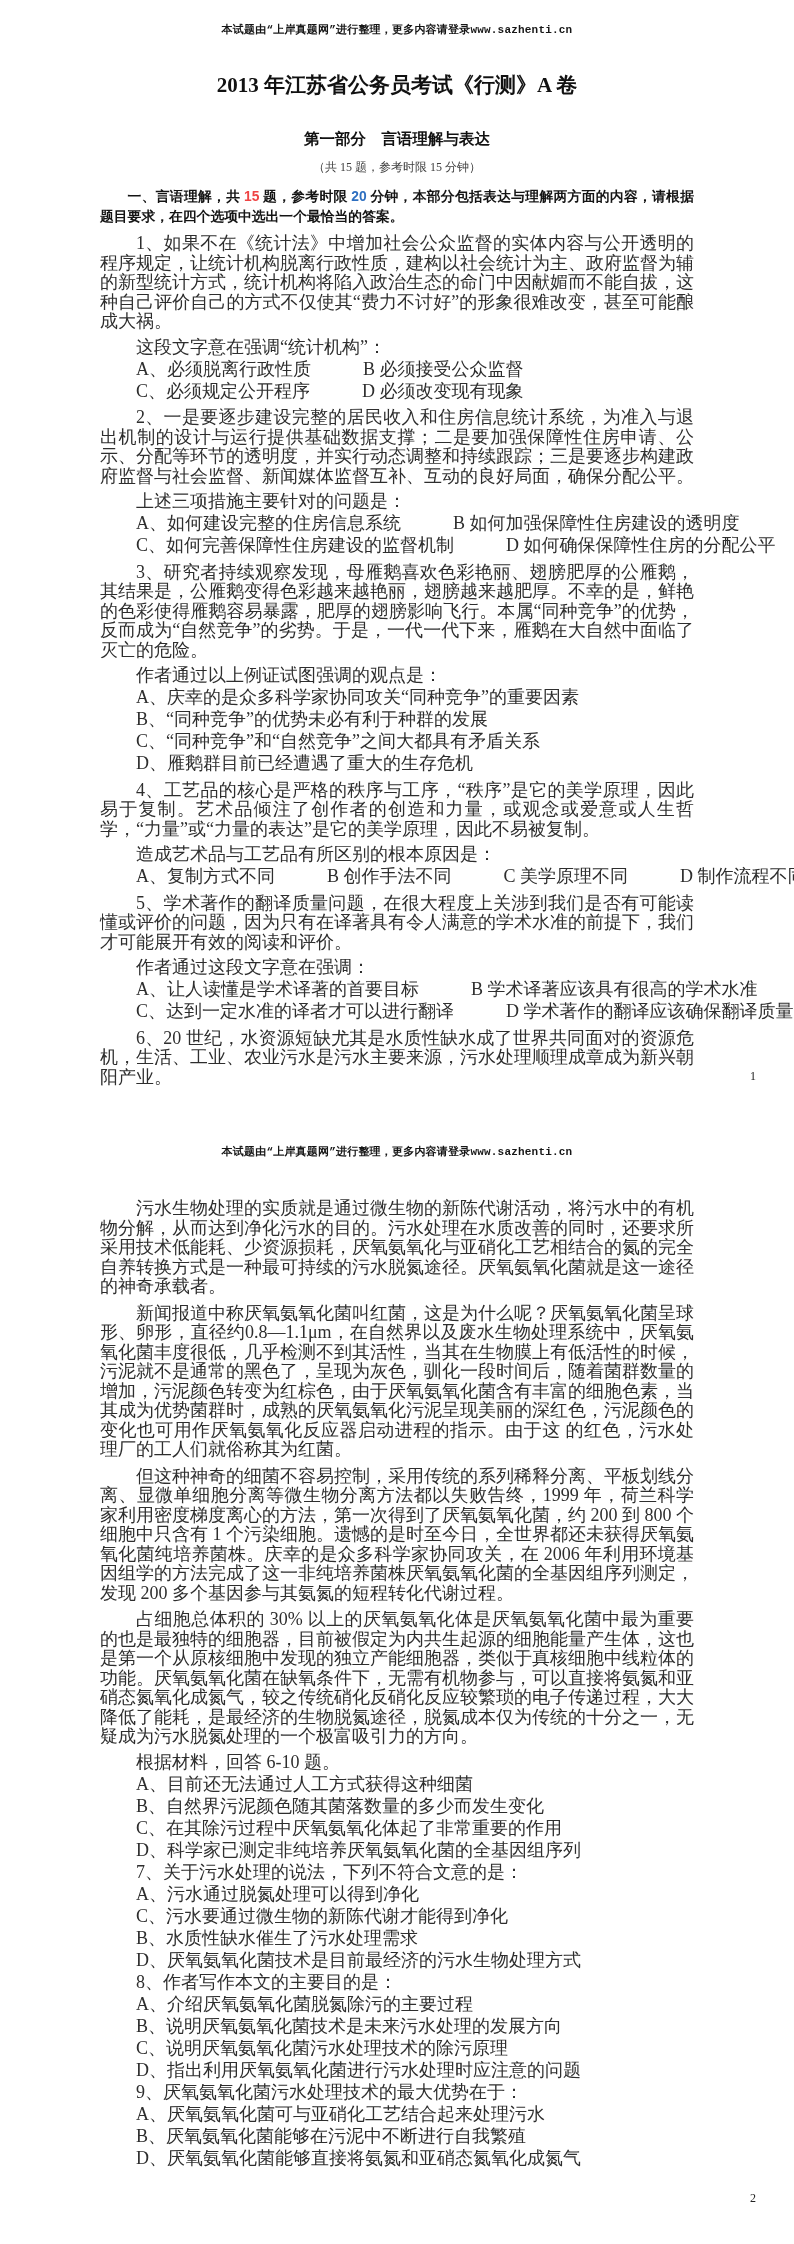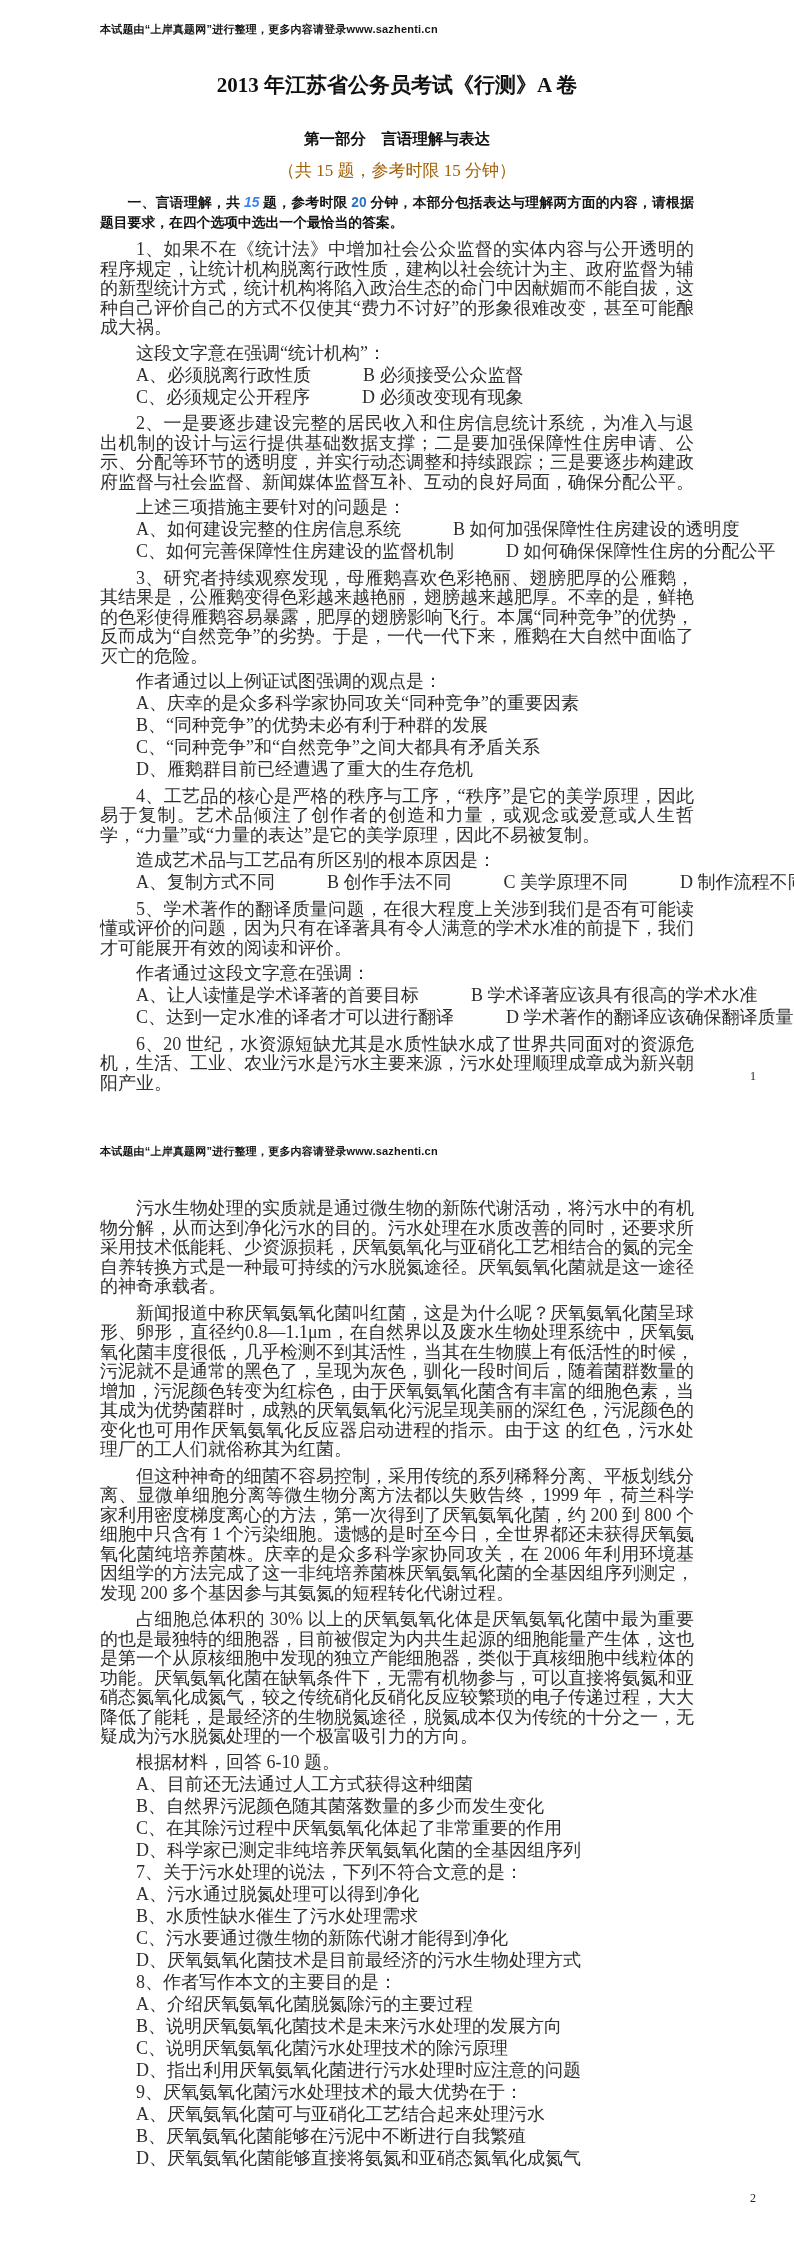--- a/index.html
+++ b/index.html
@@ -1,40 +1,40 @@
 <!DOCTYPE html>
 <html><head>
 <meta charset="utf-8">
 <style>
   html,body{margin:0;padding:0;background:#ffffff;}
   body{width:794px;font-family:"Liberation Serif","DejaVu Serif",serif;color:#262626;}
   .page{position:relative;width:794px;height:1122px;box-sizing:border-box;padding:0 100px;overflow:hidden;background:#ffffff;}
-  .doc-header{margin:0;padding-top:22px;text-align:left;font-family:Liberation Sans, sans-serif;font-size:11px;font-weight:600;color:#161616;letter-spacing:0.2px;}
+  .doc-header{margin:0;padding-top:22px;text-align:center;font-family:Liberation Mono, monospace;font-size:11px;font-weight:600;color:#161616;letter-spacing:0.2px;}
   .doc-title{margin:34px 0 0;text-align:center;font-size:21px;font-weight:bold;color:#111;}
   .section-title{margin:30px 0 0;text-align:center;font-size:15.5px;font-weight:bold;color:#111;}
-  .section-note{margin:9px 0 0;text-align:center;font-size:17px;color:#a16207;}
+  .section-note{margin:9px 0 0;text-align:center;font-size:12px;color:#404040;}
   .intro{margin:11px 0 2px;font-size:13.8px;font-weight:bold;line-height:20px;text-align:justify;text-indent:2em;color:#141414;}
   .blocks{margin-top:2px;}
   .p2-blocks{margin-top:40px;}
   .blk-para{margin:7px 0 6px;font-size:18px;line-height:19.5px;text-align:justify;text-indent:2em;color:#2e2e2e;}
   .blk-line{margin:2.5px 0;font-size:18px;line-height:19.5px;padding-left:2em;color:#2e2e2e;}
   .blk-optrow{display:flex;flex-wrap:nowrap;column-gap:52px;}
   .opt-item{white-space:nowrap;}
   .page-number{position:absolute;right:38px;bottom:38px;font-size:12px;color:#222;}
   .num-blue{font-family:"Liberation Sans","DejaVu Sans",sans-serif;}
 </style>
 </head>
 <body>
 
 <div class="page">
   <p class="doc-header">本试题由“上岸真题网”进行整理，更多内容请登录www.sazhenti.cn</p>
   <h1 class="doc-title">2013 年江苏省公务员考试《行测》A 卷</h1>
   <h2 class="section-title">第一部分　言语理解与表达</h2>
   <p class="section-note">（共 15 题，参考时限 15 分钟）</p>
-  <p class="intro" id="intro-line"><span>一、言语理解，共 </span><span class="num-blue" style="color: #3b82f6; font-style: italic;">15</span><span> 题，参考时限 </span><span class="num-blue" style="color: rgb(46, 111, 192);">20</span><span> 分钟，本部分包括表达与理解两方面的内容，请根据题目要求，在四个选项中选出一个最恰当的答案。</span></p>
+  <p class="intro" id="intro-line"><span>一、言语理解，共 </span><span class="num-blue" style="color: #ef4444;">15</span><span> 题，参考时限 </span><span class="num-blue" style="color: rgb(46, 111, 192);">20</span><span> 分钟，本部分包括表达与理解两方面的内容，请根据题目要求，在四个选项中选出一个最恰当的答案。</span></p>
   <div class="blocks" id="p1-blocks">
       <p class="blk-para">1、如果不在《统计法》中增加社会公众监督的实体内容与公开透明的程序规定，让统计机构脱离行政性质，建构以社会统计为主、政府监督为辅的新型统计方式，统计机构将陷入政治生态的命门中因献媚而不能自拔，这种自己评价自己的方式不仅使其“费力不讨好”的形象很难改变，甚至可能酿成大祸。</p>
       <p class="blk-line">这段文字意在强调“统计机构”：</p>
       <p class="blk-line blk-optrow">
         <span class="opt-item">A、必须脱离行政性质</span>
         <span class="opt-item">B 必须接受公众监督</span>
       </p>
       <p class="blk-line blk-optrow">
         <span class="opt-item">C、必须规定公开程序</span>
         <span class="opt-item">D 必须改变现有现象</span>
@@ -85,22 +85,22 @@
       <p class="blk-para">新闻报道中称厌氧氨氧化菌叫红菌，这是为什么呢？厌氧氨氧化菌呈球形、卵形，直径约0.8—1.1μm，在自然界以及废水生物处理系统中，厌氧氨氧化菌丰度很低，几乎检测不到其活性，当其在生物膜上有低活性的时候，污泥就不是通常的黑色了，呈现为灰色，驯化一段时间后，随着菌群数量的增加，污泥颜色转变为红棕色，由于厌氧氨氧化菌含有丰富的细胞色素，当其成为优势菌群时，成熟的厌氧氨氧化污泥呈现美丽的深红色，污泥颜色的变化也可用作厌氧氨氧化反应器启动进程的指示。由于这 的红色，污水处理厂的工人们就俗称其为红菌。</p>
       <p class="blk-para">但这种神奇的细菌不容易控制，采用传统的系列稀释分离、平板划线分离、显微单细胞分离等微生物分离方法都以失败告终，1999 年，荷兰科学家利用密度梯度离心的方法，第一次得到了厌氧氨氧化菌，约 200 到 800 个细胞中只含有 1 个污染细胞。遗憾的是时至今日，全世界都还未获得厌氧氨氧化菌纯培养菌株。庆幸的是众多科学家协同攻关，在 2006 年利用环境基因组学的方法完成了这一非纯培养菌株厌氧氨氧化菌的全基因组序列测定，发现 200 多个基因参与其氨氮的短程转化代谢过程。</p>
       <p class="blk-para">占细胞总体积的 30% 以上的厌氧氨氧化体是厌氧氨氧化菌中最为重要的也是最独特的细胞器，目前被假定为内共生起源的细胞能量产生体，这也是第一个从原核细胞中发现的独立产能细胞器，类似于真核细胞中线粒体的功能。厌氧氨氧化菌在缺氧条件下，无需有机物参与，可以直接将氨氮和亚硝态氮氧化成氮气，较之传统硝化反硝化反应较繁琐的电子传递过程，大大降低了能耗，是最经济的生物脱氮途径，脱氮成本仅为传统的十分之一，无疑成为污水脱氮处理的一个极富吸引力的方向。</p>
       <p class="blk-line">根据材料，回答 6-10 题。</p>
       <p class="blk-line">A、目前还无法通过人工方式获得这种细菌</p>
       <p class="blk-line">B、自然界污泥颜色随其菌落数量的多少而发生变化</p>
       <p class="blk-line">C、在其除污过程中厌氧氨氧化体起了非常重要的作用</p>
       <p class="blk-line">D、科学家已测定非纯培养厌氧氨氧化菌的全基因组序列</p>
       <p class="blk-line">7、关于污水处理的说法，下列不符合文意的是：</p>
       <p class="blk-line">A、污水通过脱氮处理可以得到净化</p>
+      <p class="blk-line">C、污水要通过微生物的新陈代谢才能得到净化</p>
       <p class="blk-line">B、水质性缺水催生了污水处理需求</p>
-      <p class="blk-line">C、污水要通过微生物的新陈代谢才能得到净化</p>
       <p class="blk-line">D、厌氧氨氧化菌技术是目前最经济的污水生物处理方式</p>
       <p class="blk-line">8、作者写作本文的主要目的是：</p>
       <p class="blk-line">A、介绍厌氧氨氧化菌脱氮除污的主要过程</p>
       <p class="blk-line">B、说明厌氧氨氧化菌技术是未来污水处理的发展方向</p>
       <p class="blk-line">C、说明厌氧氨氧化菌污水处理技术的除污原理</p>
       <p class="blk-line">D、指出利用厌氧氨氧化菌进行污水处理时应注意的问题</p>
       <p class="blk-line">9、厌氧氨氧化菌污水处理技术的最大优势在于：</p>
       <p class="blk-line">A、厌氧氨氧化菌可与亚硝化工艺结合起来处理污水</p>
       <p class="blk-line">B、厌氧氨氧化菌能够在污泥中不断进行自我繁殖</p>
       <p class="blk-line">D、厌氧氨氧化菌能够直接将氨氮和亚硝态氮氧化成氮气</p>

